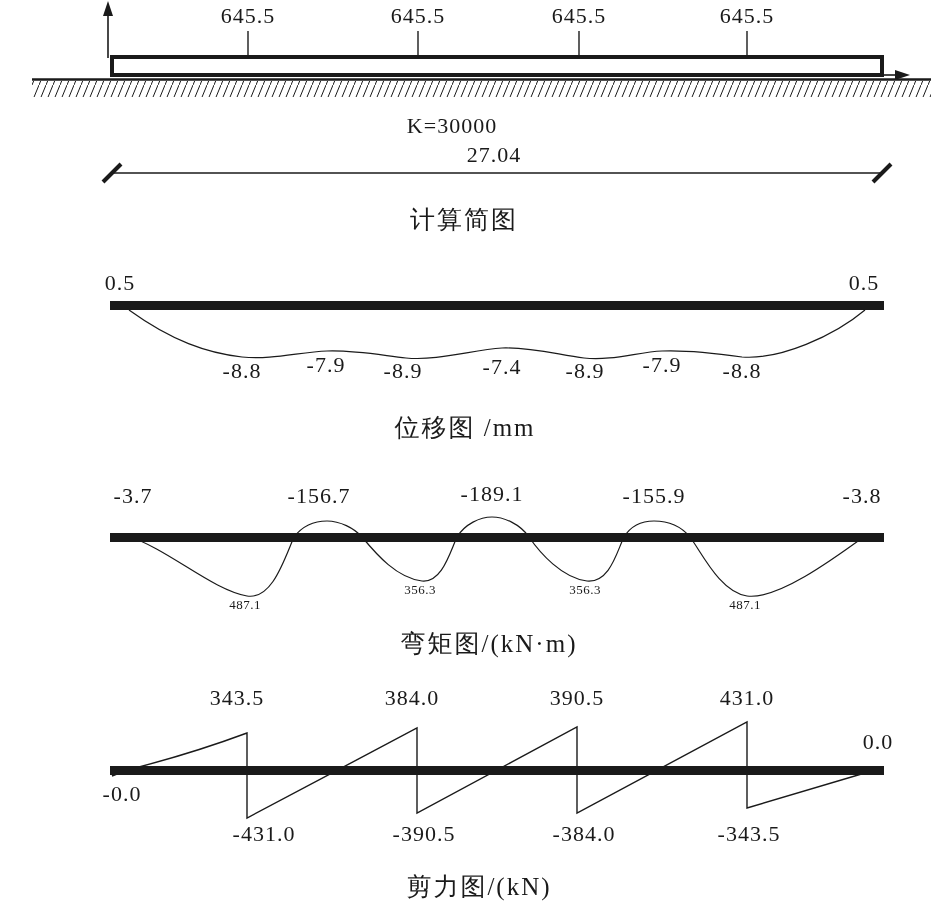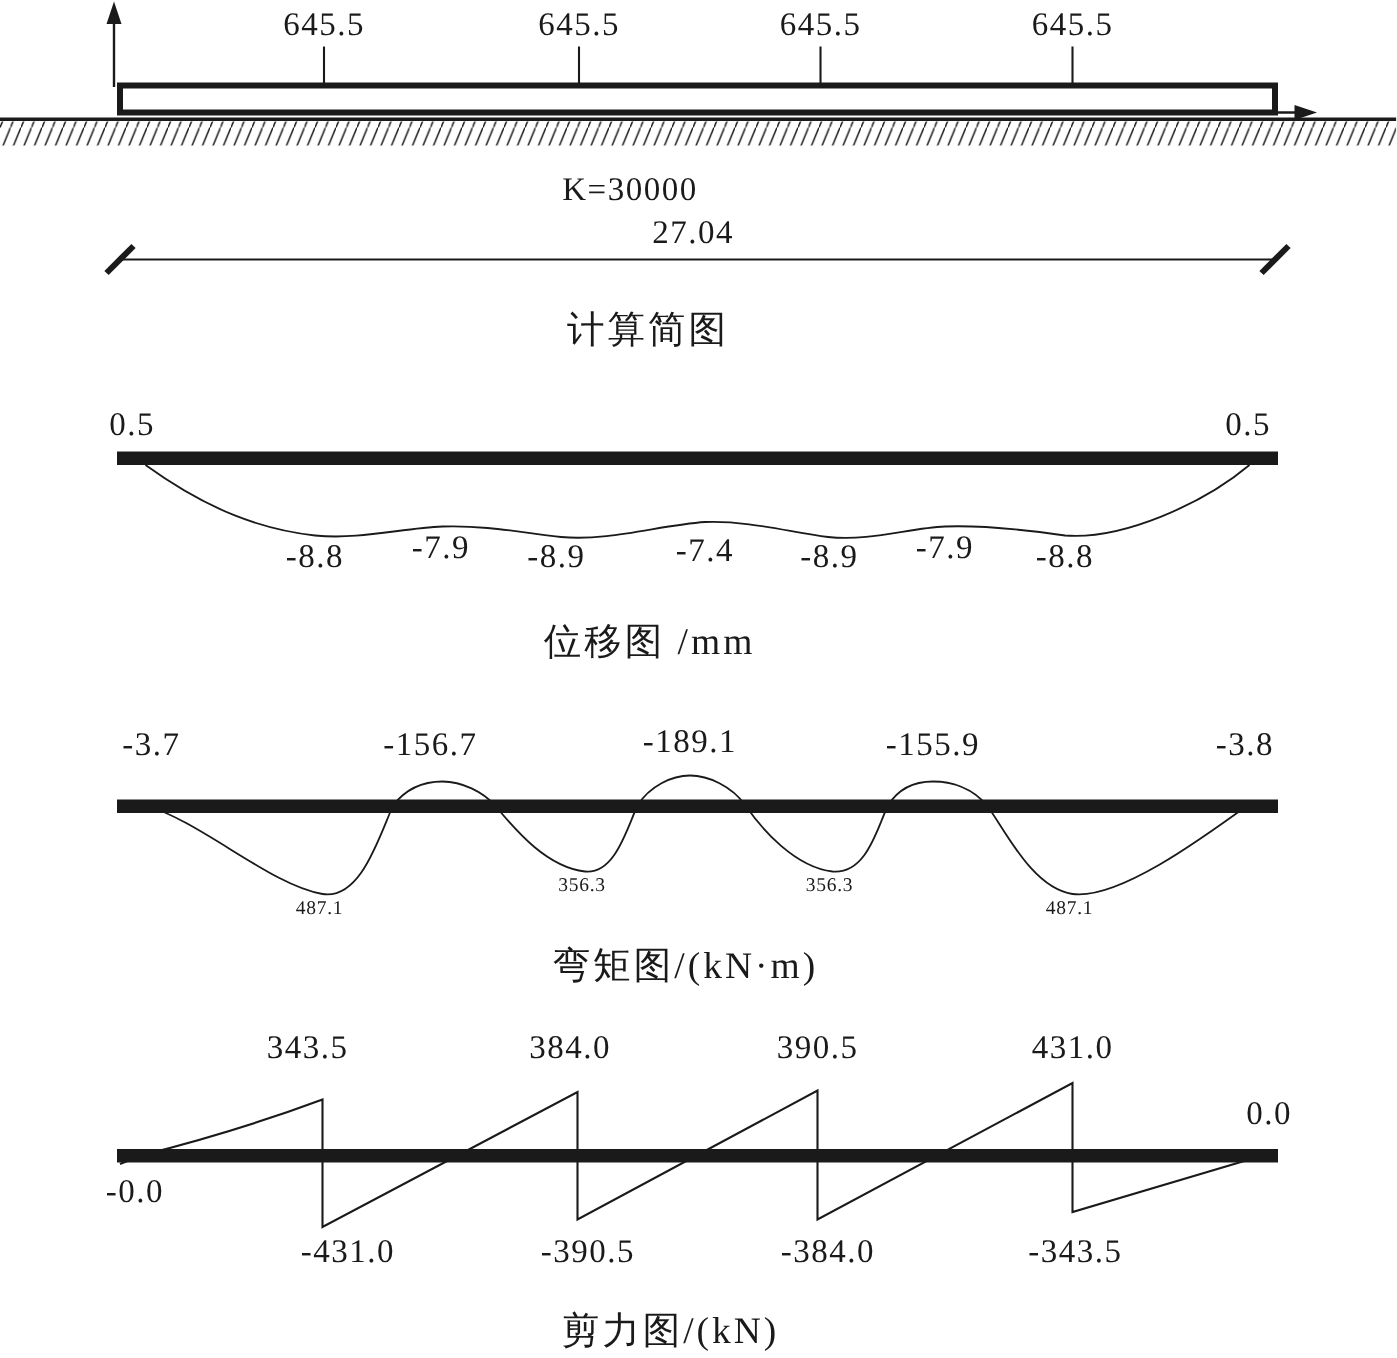--- a/index.html
+++ b/index.html
@@ -1,18 +1,18 @@
 <!DOCTYPE html>
 <html><head>
 <meta charset="utf-8">
 <style>
   * { margin: 0; padding: 0; box-sizing: border-box; }
   html, body { background: #ffffff; }
   body { font-family: "Liberation Serif", "DejaVu Serif", serif; color: #1a1a1a; }
-  .sheet { position: relative; width: 931px; height: 905px; background: #ffffff; overflow: hidden; }
+  .sheet { position: relative; width: 931px; height: 905px; background: #ffffff; overflow: hidden; padding-left: 32px; }
   svg { display: block; }
   svg text { fill: #1a1a1a; }
   .num { font-size: 22px; letter-spacing: 1px; font-family: "Liberation Serif", "DejaVu Serif", serif; }
   .num-sm { font-size: 13px; letter-spacing: 0.5px; font-family: "Liberation Serif", "DejaVu Serif", serif; }
   .cjk-title { font-size: 25px; letter-spacing: 2px; font-family: "Liberation Serif", "DejaVu Serif", serif; }
 </style>
 </head>
 <body>
 
 <div class="sheet">

